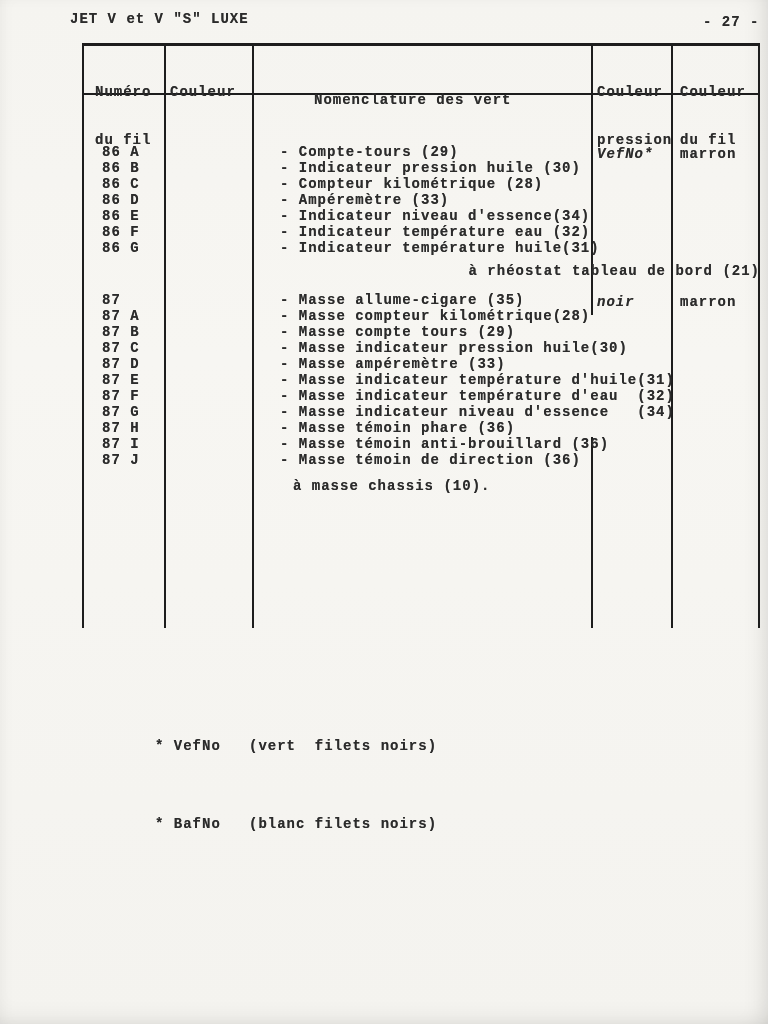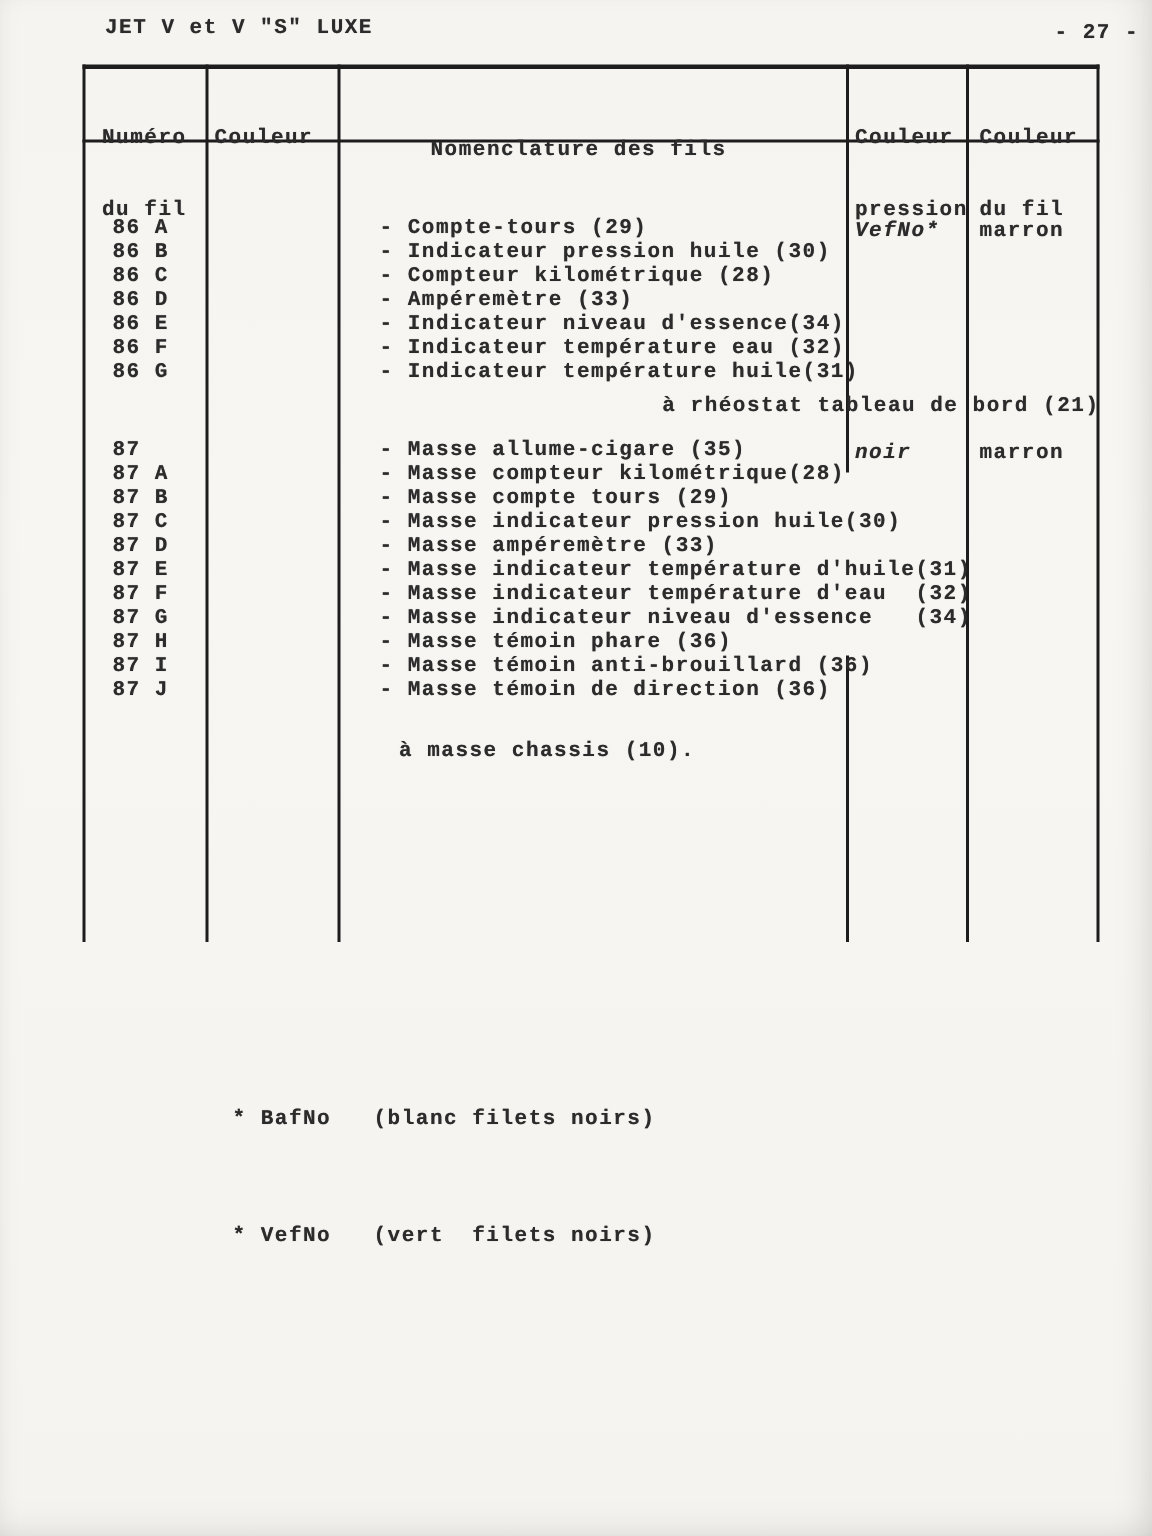--- a/index.html
+++ b/index.html
@@ -24,21 +24,21 @@
     text-shadow: 0 0 0.5px rgba(20,20,20,0.55);
   }
   .abs { position: absolute; }
   .pre { white-space: pre; }
 
   
   .doc-title  { left: 70px;  top: 11px; }
   .page-num   { left: 703px; top: 14px; }
 
   
-  .table-box { left: 55px; top: 43px; width: 678px; height: 585px; }
+  .table-box { left: 82px; top: 43px; width: 678px; height: 585px; }
   .ln { position: absolute; background: #1d1d1d; }
   .h-top      { left: 0; top: 0;  width: 678px; height: 3px; }
   .h-headsep  { left: 0; top: 50px; width: 678px; height: 2px; }
   .v { width: 2px; top: 0; height: 585px; }
   .v-left  { left: 0; }
   .v-1     { left: 82px; }
   .v-2     { left: 170px; }
   .v-3a    { left: 509px; top: 0;     height: 272px; }
   .v-3b    { left: 509px; top: 394px; height: 191px; }
   .v-4     { left: 589px; }
@@ -54,21 +54,21 @@
 
   
   .section-title { position: absolute; left: 227px; top: 66px; white-space: pre; }
   .grp { position: absolute; left: 0; width: 100%; white-space: pre; }
   .g0 { top: 101px; }
   .g1 { top: 249px; }
   .row { display: flex; height: 16px; line-height: 16px; }
   .row .num { margin-left: 20px; width: 178px; flex: none; }
   .grp-footer { margin-left: 211px; line-height: 16px; }
   .g0 .grp-footer { margin-top: 7px; text-align: right; }
-  .g1 .grp-footer { margin-top: 25px; }
+  .g1 .grp-footer { margin-top: 10px; }
   .color-cell { position: absolute; top: 2px; line-height: 16px; }
   .color-embouts { left: 515px; font-style: italic; }
   .color-fil     { left: 598px; }
 
   
   .footnotes { left: 155px; top: 681px; line-height: 26px; white-space: pre; }
 </style>
 </head>
 <body>
 
@@ -90,36 +90,36 @@
     <div class="ln v v-right"></div>
 
     <div class="hc hc-numero">
       <div>Numéro</div>
       <div>du fil</div>
     </div>
     <div class="hc hc-faisceau">
       <div>Couleur</div>
     </div>
     <div class="hc hc-nomen">
-      <div>Nomenclature des fils</div>
+      <div>Nomenclature des vert</div>
     </div>
     <div class="hc hc-embouts">
       <div>Couleur</div>
       <div>pression</div>
     </div>
     <div class="hc hc-fil">
       <div>Couleur</div>
       <div>du fil</div>
     </div>
 
 
     <div id="table-body">
         <div class="grp g0"><div class="row"><span class="num">86 A</span><span class="lbl">- Compte-tours (29)</span></div><div class="row"><span class="num">86 B</span><span class="lbl">- Indicateur pression huile (30)</span></div><div class="row"><span class="num">86 C</span><span class="lbl">- Compteur kilométrique (28)</span></div><div class="row"><span class="num">86 D</span><span class="lbl">- Ampéremètre (33)</span></div><div class="row"><span class="num">86 E</span><span class="lbl">- Indicateur niveau d'essence(34)</span></div><div class="row"><span class="num">86 F</span><span class="lbl">- Indicateur température eau (32)</span></div><div class="row"><span class="num">86 G</span><span class="lbl">- Indicateur température huile(31)</span></div><div class="grp-footer">à rhéostat tableau de bord (21)</div><div class="color-cell color-embouts">VefNo*</div><div class="color-cell color-fil">marron</div></div>
         <div class="grp g1"><div class="row"><span class="num">87</span><span class="lbl">- Masse allume-cigare (35)</span></div><div class="row"><span class="num">87 A</span><span class="lbl">- Masse compteur kilométrique(28)</span></div><div class="row"><span class="num">87 B</span><span class="lbl">- Masse compte tours (29)</span></div><div class="row"><span class="num">87 C</span><span class="lbl">- Masse indicateur pression huile(30)</span></div><div class="row"><span class="num">87 D</span><span class="lbl">- Masse ampéremètre (33)</span></div><div class="row"><span class="num">87 E</span><span class="lbl">- Masse indicateur température d'huile(31)</span></div><div class="row"><span class="num">87 F</span><span class="lbl">- Masse indicateur température d'eau  (32)</span></div><div class="row"><span class="num">87 G</span><span class="lbl">- Masse indicateur niveau d'essence   (34)</span></div><div class="row"><span class="num">87 H</span><span class="lbl">- Masse témoin phare (36)</span></div><div class="row"><span class="num">87 I</span><span class="lbl">- Masse témoin anti-brouillard (36)</span></div><div class="row"><span class="num">87 J</span><span class="lbl">- Masse témoin de direction (36)</span></div><div class="grp-footer">à masse chassis (10).</div><div class="color-cell color-embouts">noir</div><div class="color-cell color-fil">marron</div></div>
       </div>
   </div>
 
   <div class="abs footnotes">
+    <div>* VefNo   (vert  filets noirs)</div>
     <div>* BafNo   (blanc filets noirs)</div>
-    <div>* VefNo   (vert  filets noirs)</div>
   </div>
 
 </div>
 
 </body></html>

